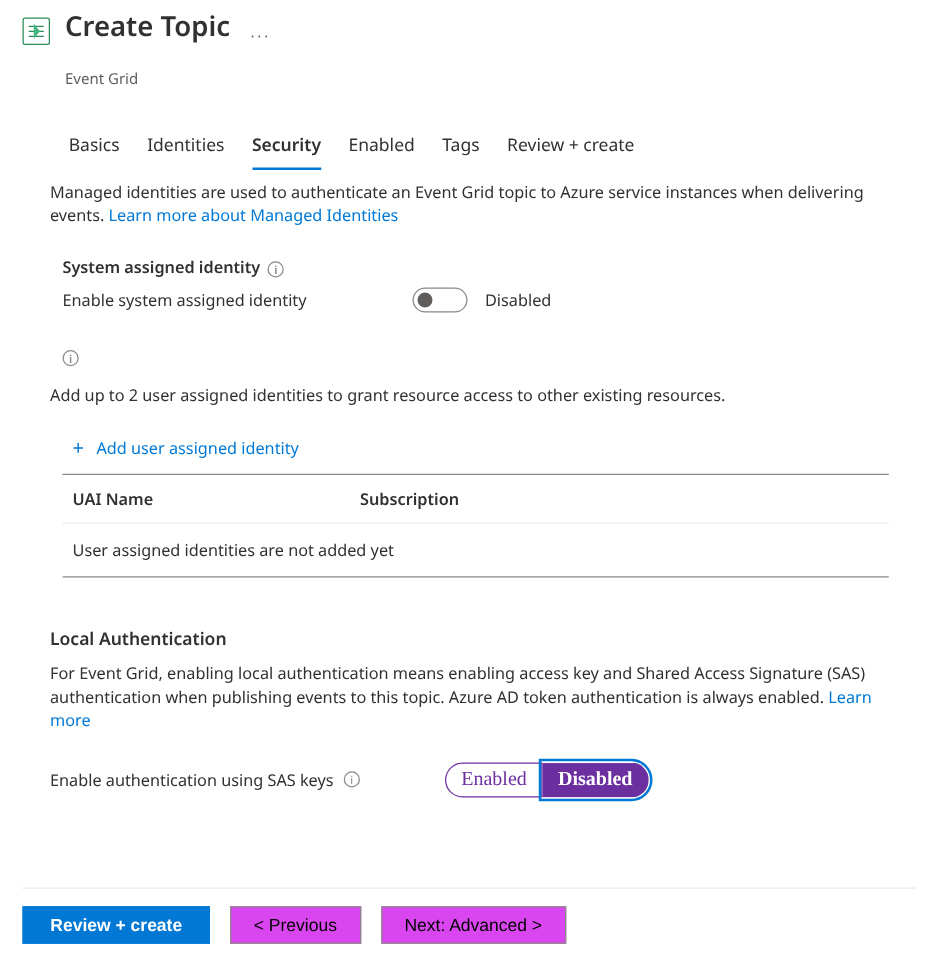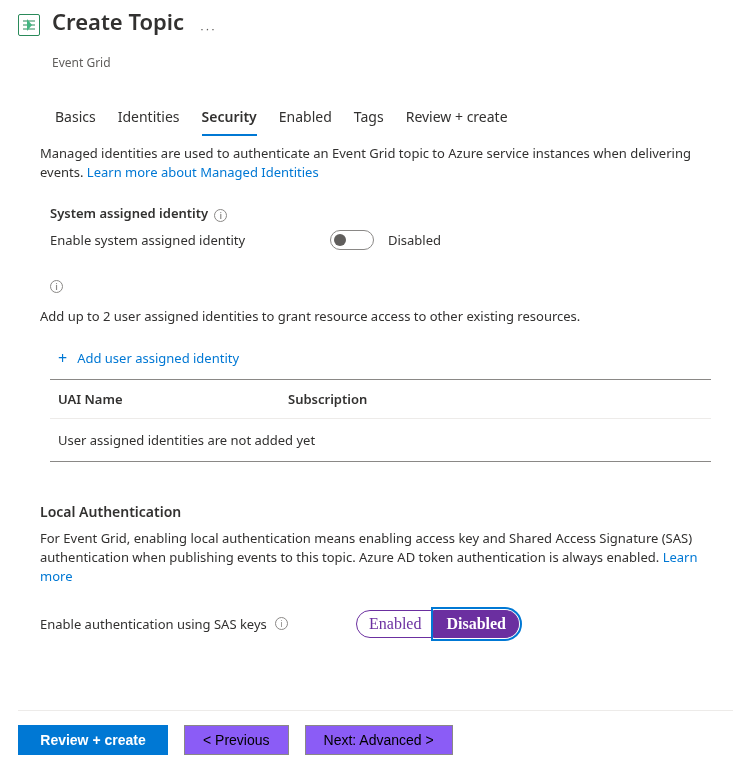--- a/index.html
+++ b/index.html
@@ -194,21 +194,21 @@
     gap: 16px;
     align-items: center;
     border-top: 1px solid var(--border);
     padding-top: 14px;
     width: calc(100% - 36px);
   }
   .btn {
     font-size: 14px;
     padding: 6px 18px;
     border: 1px solid var(--border-strong);
-    background: #8b5cf6;
+    background: #d946ef;
     cursor: pointer;
     min-width: 100px;
   }
   .btn.primary {
     background: var(--azure-blue);
     border-color: var(--azure-blue);
     color: #fff;
     font-weight: 600;
     min-width: 150px;
   }

